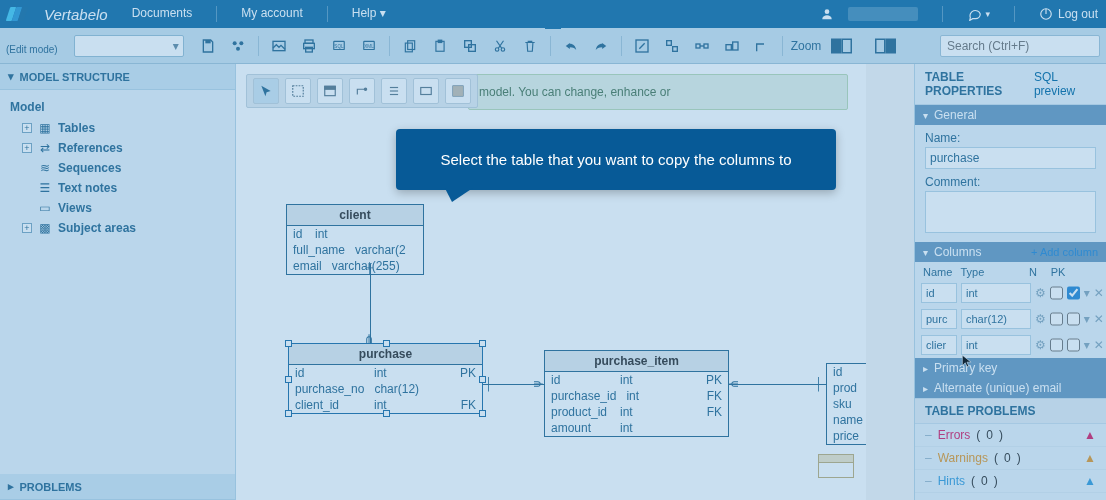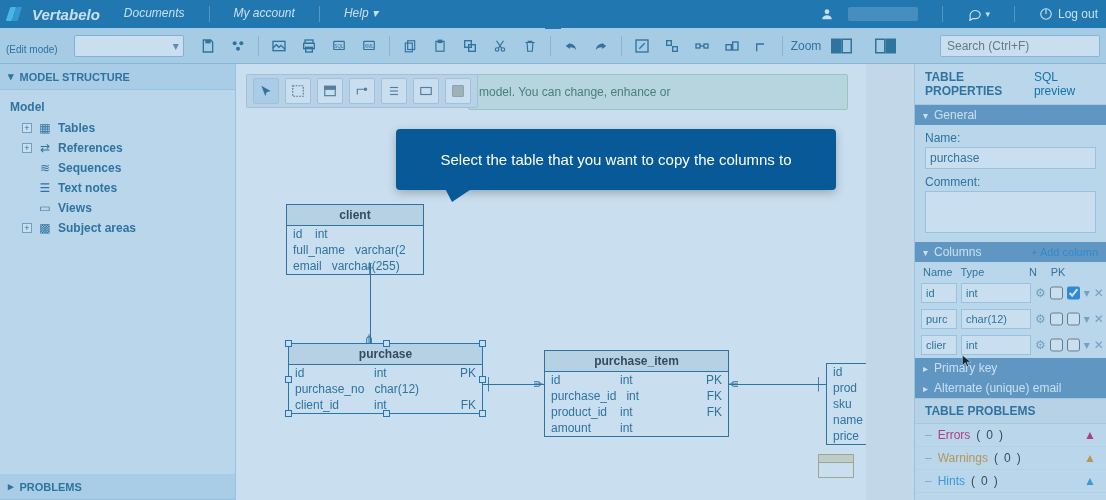--- a/index.html
+++ b/index.html
@@ -1,27 +1,27 @@
 <!DOCTYPE html>
 <html><head>
 <meta charset="utf-8">
 <style>
   * { box-sizing: border-box; margin: 0; padding: 0; font-family: Arial, Helvetica, sans-serif; }
   html, body { width: 1106px; height: 500px; overflow: hidden; }
   body { position: relative; background: #f5f5f5; font-size: 12px; color: #333; }
 
   
   .topbar { height: 28px; background: #1770a6; color: #fff; display: flex; align-items: center; padding: 0 8px; font-size: 12px; }
-  .logo { display: flex; align-items: center; gap: 6px; margin-right: 24px; font-weight: bold; font-style: italic; font-size: 15px; }
+  .logo { display: flex; align-items: center; gap: 18px; margin-right: 24px; font-weight: normal; font-style: italic; font-size: 15px; }
   .logo-mark { width: 18px; height: 14px; position: relative; }
   .logo-mark span { position: absolute; width: 6px; height: 14px; transform: skewX(-18deg); border-radius: 1px; }
   .logo-mark span:nth-child(1){ left:0; background:#48c9f0; }
   .logo-mark span:nth-child(2){ left:6px; background:#2e9bd6; }
   .logo-mark span:nth-child(3){ left:12px; background:#1a6fa3; }
-  .top-links { display:flex; gap:14px;font-style:italic; }
+  .top-links { display:flex; gap:14px; }
   .top-sep { width:1px; height:16px; background:rgba(255,255,255,.3); margin:0 10px; }
   .top-spacer { flex:1; }
   .top-right { display:flex; align-items:center; gap:14px; }
   .user-icon, .chat-icon, .logout-icon { display:inline-flex; align-items:center; }
 
   
   .subbar { height: 36px; background: #cfe3ef; border-bottom:1px solid #a7c6d8; display:flex; align-items:center; padding:0 6px; gap:6px; position:relative; }
   .mode-block { display:flex; flex-direction:column; font-size:10px; color:#3a6; color:#2a6a8f; margin-right:10px; }
   .mode-block .mode-label { color:#2a6a8f; }
   .dropdown-stub { width:110px; height:22px; background:#fff; border:1px solid #9cc1d4; border-radius:2px; margin-right:6px; display:flex; align-items:center; justify-content:flex-end; padding:0 4px; color:#6a8ea3; }

